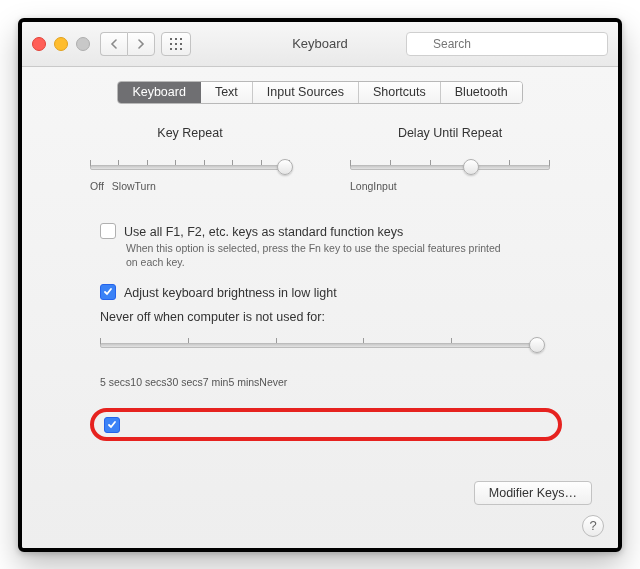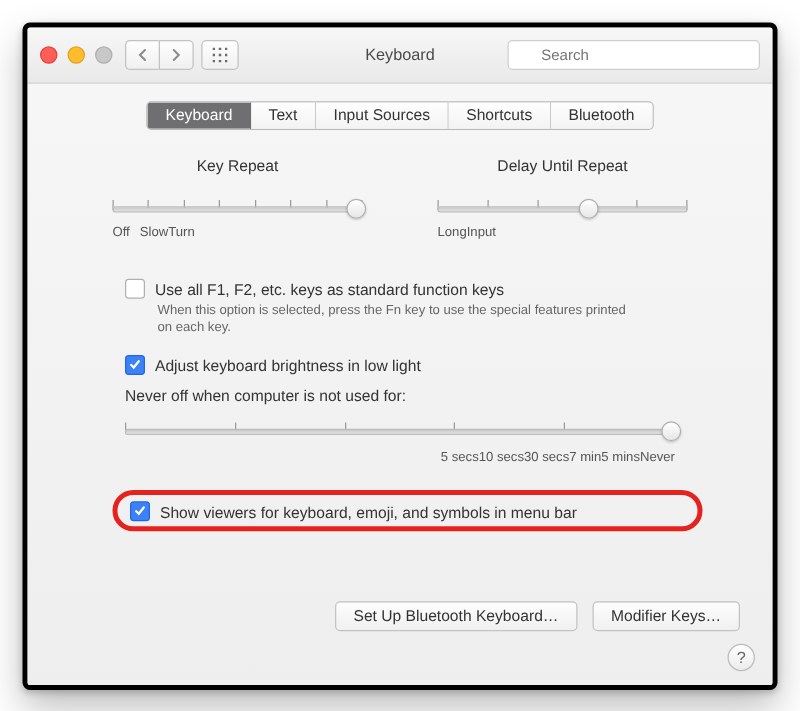--- a/index.html
+++ b/index.html
@@ -42,21 +42,21 @@
 .chk{width:14px;height:14px;border:1px solid #b0b0b0;border-radius:3px;background:#fff;flex-shrink:0;margin-top:1px;display:flex;align-items:center;justify-content:center}
 .chk.on{background:#3b82f6;border-color:#2563eb}
 .chk.on svg{display:block}
 .chk svg{display:none}
 .opttxt{font-size:12.5px}
 .sub{font-size:10.5px;color:#666;margin:2px 0 14px 76px;line-height:1.35;max-width:380px}
 .sectlabel{font-size:12.5px;margin:10px 0 10px 50px}
 
 .tslider{margin:0 50px 20px 50px}
 .tslider .ticks{justify-content:space-between}
-.tslider .ends2{display:flex;justify-content:flex-end;font-size:10.5px;color:#555;margin-top:6px}
+.tslider .ends2{display:flex;justify-content:flex-start;font-size:10.5px;color:#555;margin-top:22px}
 
 .highlight{border:4px solid #e6221f;border-radius:22px;padding:4px 14px 4px 10px;margin:6px 0 0 40px;width:440px}
 .highlight .opt{margin:0}
 
 .bbtns{position:absolute;right:26px;bottom:44px;display:flex;gap:12px}
 .btn{height:22px;padding:0 14px;font-size:12.5px;background:linear-gradient(#fefefe,#f0f0f0);border:1px solid #c3c3c3;border-radius:4px;display:flex;align-items:center;cursor:default}
 .help{position:absolute;right:14px;bottom:12px;width:20px;height:20px;border-radius:50%;border:1px solid #bcbcbc;background:linear-gradient(#fff,#ececec);display:flex;align-items:center;justify-content:center;color:#656565;font-size:13px}
 </style>
 </head>
 <body>
@@ -204,26 +204,24 @@
           </div>
     </div>
 
     <div class="highlight">
       <div class="opt">
         <div class="chk on">
               <svg width="10" height="10" viewBox="0 0 10 10">
                 <path d="M2 5l2 2 4-5" stroke="#fff" stroke-width="1.8" fill="none" stroke-linecap="round"></path>
               </svg>
             </div>
-        <div class="opttxt">Show viewers for keyboard, emoji, and symbols in menu bar</div>
       </div>
     </div>
 
     <div class="bbtns">
-      <div class="btn">Set Up Bluetooth Keyboard…</div>
       <div class="btn">Modifier Keys…</div>
     </div>
 
     <div class="help">?</div>
 
   </div>
 </div>
 </div>
 
 </body></html>

